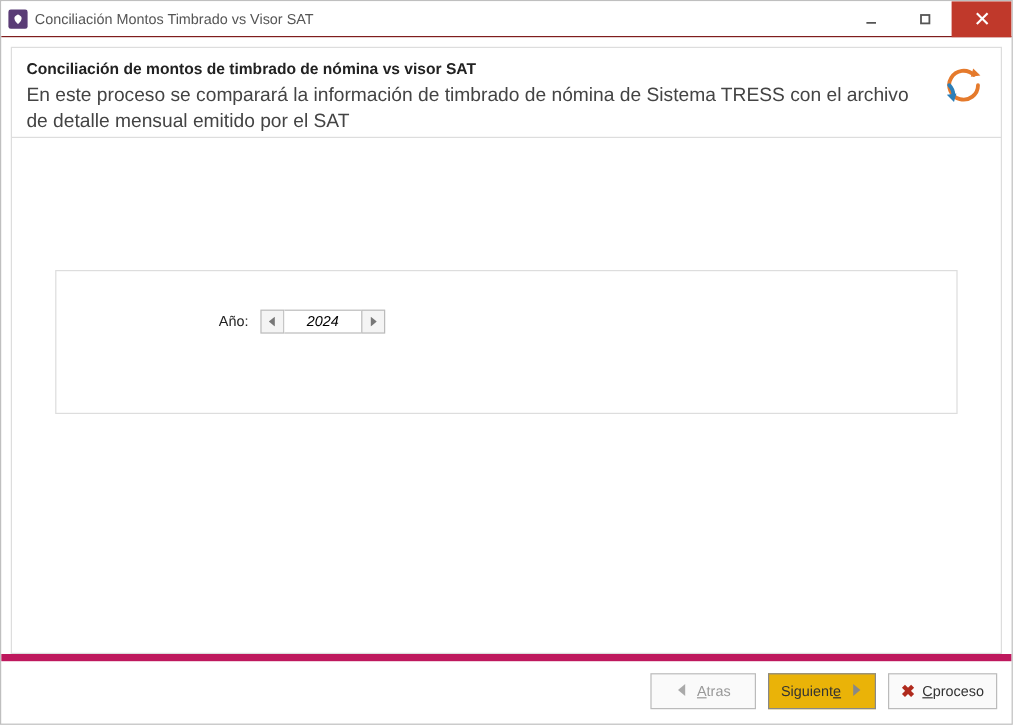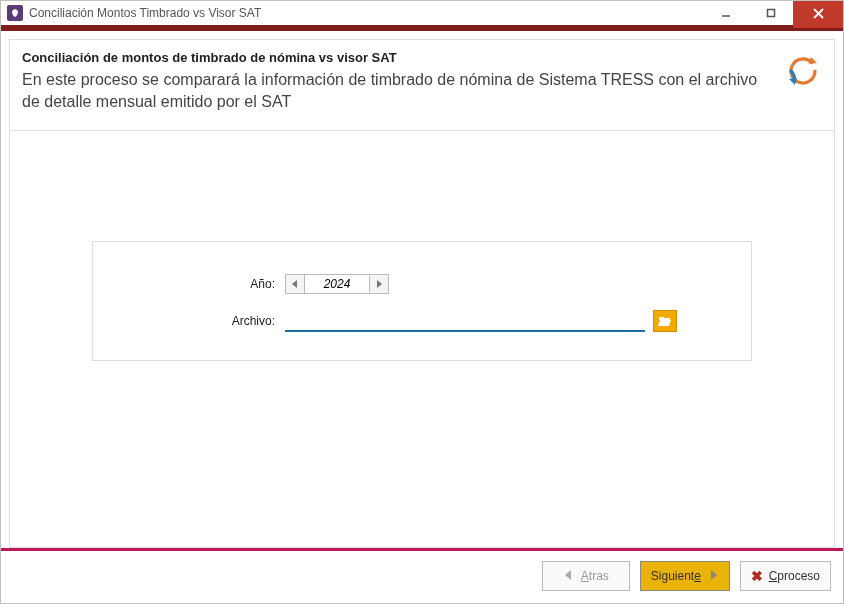--- a/index.html
+++ b/index.html
@@ -14,21 +14,21 @@
       flex-direction: column;
       border: 1px solid #bfbfbf;
     }
     
     .titlebar {
       height: 30px;
       background: #fff;
       display: flex;
       align-items: center;
       padding: 0 0 0 6px;
-      border-bottom: 6px solid #7f1d1d;
+      border-bottom: 1px solid #7f1d1d;
       color: #555;
     }
     .titlebar .app-icon {
       width: 16px; height: 16px;
       background: #5a3c76;
       border-radius: 2px;
       margin-right: 6px;
       display: flex;
       align-items: center;
       justify-content: center;
@@ -43,21 +43,21 @@
       font-family: "Segoe UI Symbol", sans-serif;
       color: #555;
       cursor: pointer;
     }
     .titlebar .ctl.close { background: #c0392b; color: #fff; width: 50px; }
     .titlebar .ctl.close svg line { stroke: #fff; }
 
     
     .header-area {
       margin: 8px 8px 0 8px;
-      padding: 10px 12px 18px 12px;
+      padding: 10px 12px 2px 12px;
       border: 1px solid #ddd;
       display: flex;
       align-items: flex-start;
       gap: 12px;
     }
     .header-text { flex: 1; }
     .header-text h2 {
       font-size: 13px;
       font-weight: bold;
       color: #222;
@@ -80,24 +80,24 @@
       border: 1px solid #ddd;
       border-top: none;
       flex: 1;
       padding: 10px;
       display: flex;
       align-items: flex-start;
       justify-content: center;
     }
     .inner-panel {
       margin-top: 100px;
-      width: 660px;
+      width: 752px;
       height: 120px;
       border: 1px solid #ddd;
-      padding: 32px 24px 28px 32px;
+      padding: 32px 24px 28px 10px;
     }
     .form-row {
       display: flex;
       align-items: center;
       margin-bottom: 16px;
     }
     .form-row label {
       width: 160px;
       text-align: right;
       padding-right: 10px;
@@ -149,21 +149,21 @@
       display: flex; align-items: center; justify-content: center;
       cursor: pointer;
     }
 
     
     .footer {
       padding: 10px 12px 12px 12px;
       display: flex;
       justify-content: flex-end;
       gap: 10px;
-      border-top: 3px solid #be185d;
+      border-top: 6px solid #be185d;
     }
     .wiz-btn {
       height: 30px;
       min-width: 88px;
       padding: 0 10px;
       border: 1px solid #bbb;
       background: #fafafa;
       display: flex;
       align-items: center;
       justify-content: center;
@@ -233,30 +233,20 @@
             </svg>
         </button>
         <div class="year-val">2024</div>
         <button>
           <svg width="6" height="8" viewBox="0 0 6 8">
               <polygon points="1,0 1,8 6,4" fill="#777"></polygon>
             </svg>
         </button>
       </div>
     </div>
-    <div class="form-row">
-      <label>Archivo:</label>
-      <input class="file-input" type="text" value="" style="">
-      <div class="browse-btn">
-        <svg width="14" height="12" viewBox="0 0 14 12">
-          <path d="M1 2 h4 l1 1 h6 v2 H1 Z" fill="#fff"></path>
-          <path d="M2 5 h11 l-2 6 H0 Z" fill="#fff"></path>
-        </svg>
-      </div>
-    </div>
   </div>
 </div>
 
 <div class="footer">
   <div class="wiz-btn disabled">
     <span class="chev">
       <svg width="12" height="12" viewBox="0 0 12 12">
           <polygon points="8,1 8,11 2,6" fill="#aaa"></polygon>
         </svg>
     </span>

